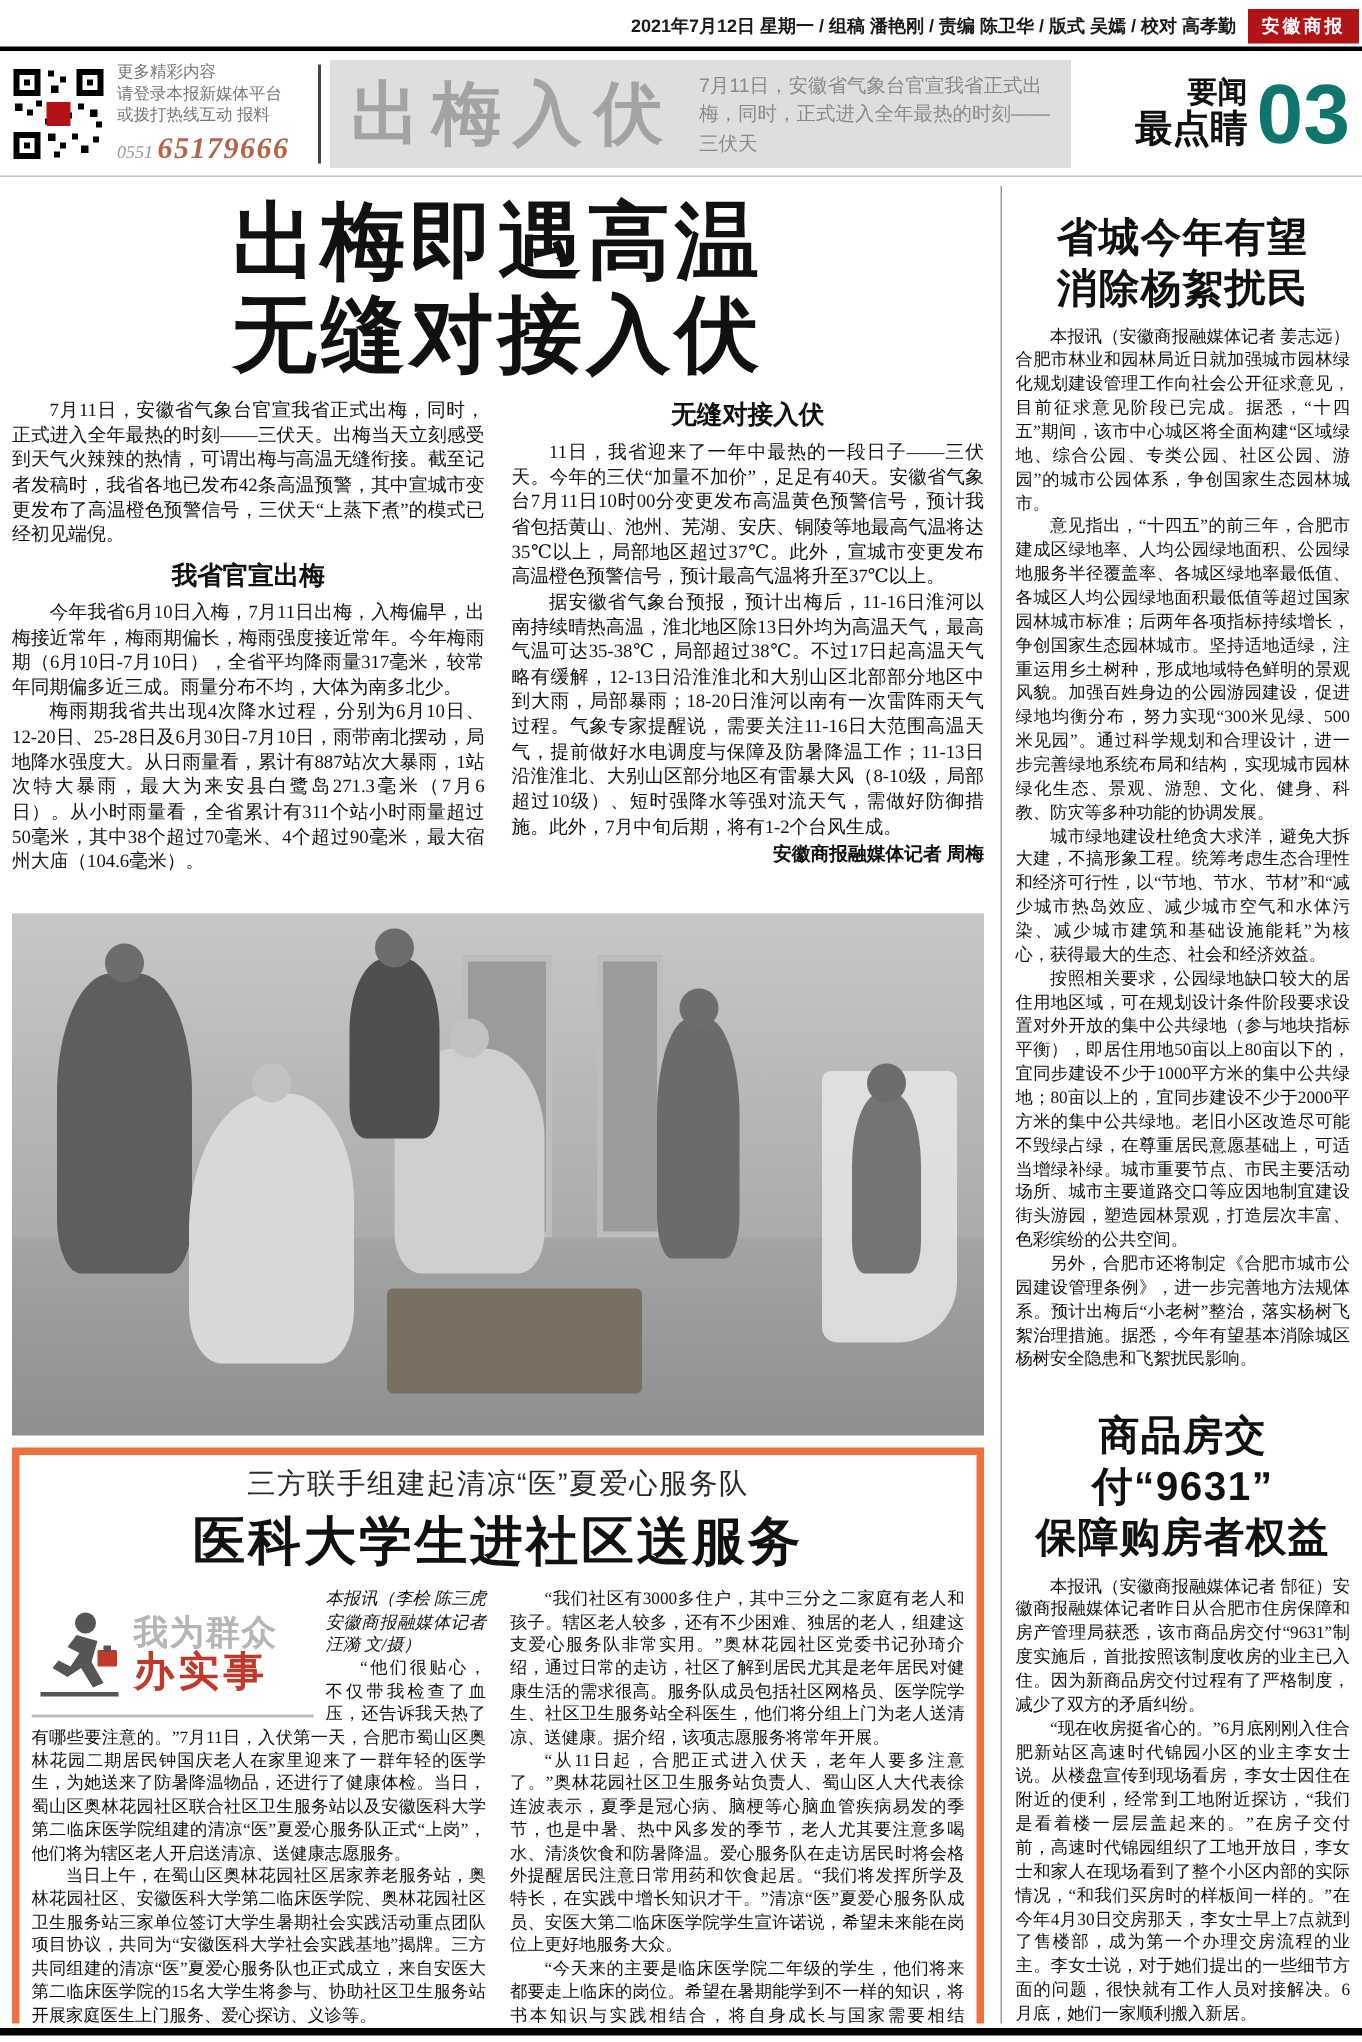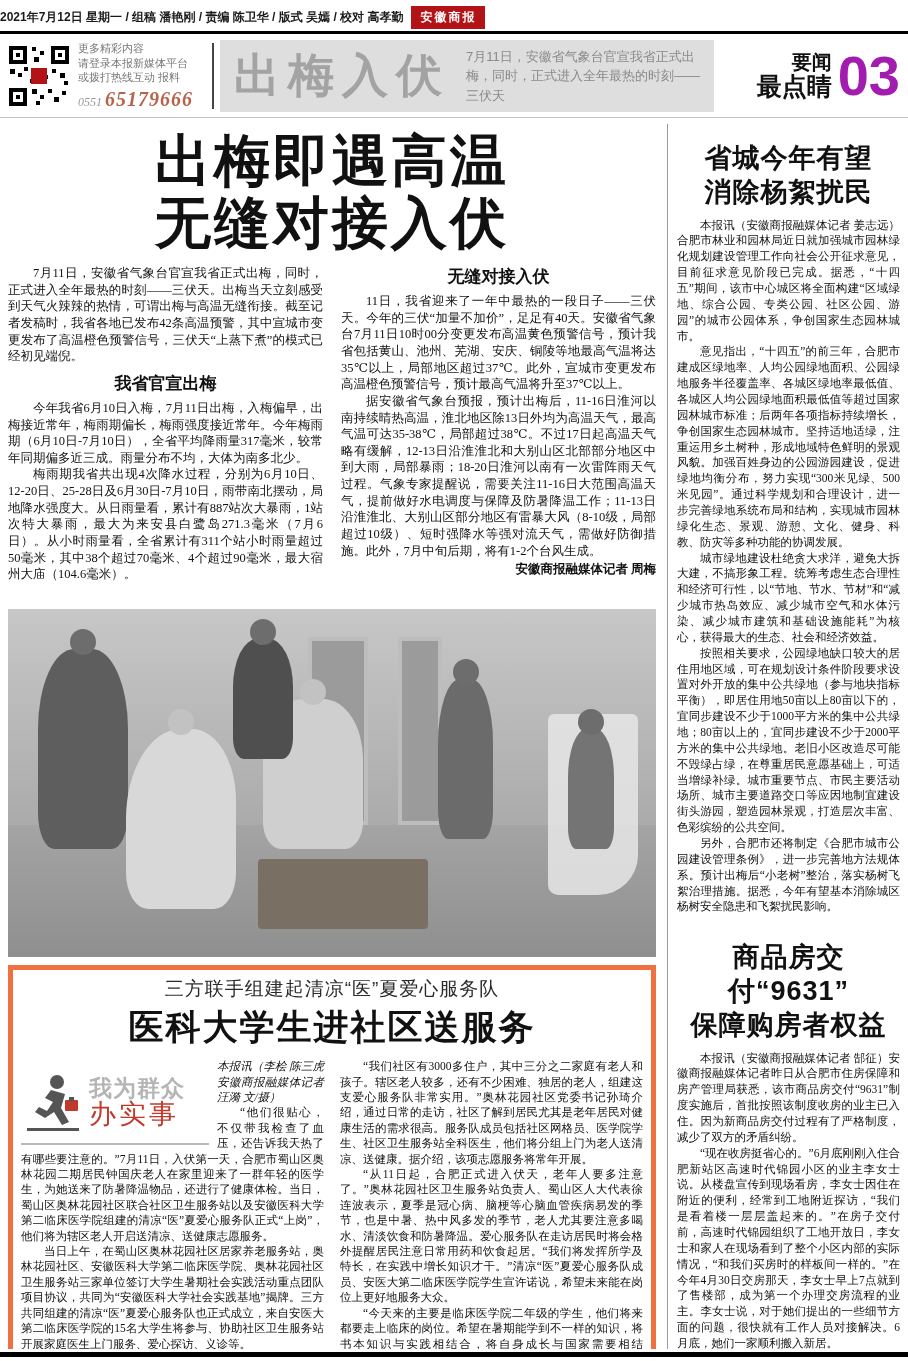--- a/index.html
+++ b/index.html
@@ -7,21 +7,21 @@
     --accent_orange:#f0703f;
     --phone_brown:#b5634a;
     --badge_red:#c0392b;
   }
   *{box-sizing:border-box;margin:0;padding:0;}
   html,body{background:#fff;}
   body{font-family:"Liberation Serif","DejaVu Serif",serif;color:#111;}
   .page{position:relative;width:908px;height:1361px;background:#fff;overflow:hidden;}
 
   
-  .topbar{position:absolute;top:4px;left:0;right:2px;height:26px;display:flex;align-items:center;gap:8px;}
+  .topbar{position:absolute;top:4px;left:0;right:2px;height:26px;display:flex;justify-content:flex-end;align-items:center;gap:8px;}
   .dateline{font-family:"Liberation Sans","DejaVu Sans",sans-serif;font-size:12px;font-weight:bold;color:#1a1a1a;}
   .masthead-logo{background:var(--brand_red);color:#fff;font-family:"Liberation Sans","DejaVu Sans",sans-serif;font-weight:900;font-size:12px;padding:3px 9px;letter-spacing:2px;}
   .rule-top{position:absolute;top:31px;left:0;width:908px;height:3px;background:#000;}
 
   
   .header{position:absolute;top:40px;left:8px;right:8px;height:72px;display:flex;align-items:center;}
   .qr{width:62px;height:62px;flex:0 0 62px;position:relative;}
   .qr svg{display:block;}
   .qr .seal{position:absolute;left:23px;top:23px;width:16px;height:16px;background:var(--brand_red);}
   .promo{margin-left:8px;width:132px;}
@@ -30,21 +30,21 @@
   .phone-prefix{font-size:12px;color:#9a9a9a;font-style:italic;margin-right:3px;}
   .phone-num{font-size:20px;color:var(--phone_brown);font-weight:bold;font-style:italic;letter-spacing:1px;}
   .vdiv{width:2px;height:66px;background:#444;margin:0 6px 0 2px;flex:0 0 2px;}
   .banner{background:#dedede;height:72px;flex:0 0 494px;display:flex;align-items:center;padding:0 14px;}
   .banner-title{font-family:"Liberation Sans","DejaVu Sans",sans-serif;font-size:46px;font-weight:bold;color:#a3a3a3;letter-spacing:8px;white-space:nowrap;}
   .banner-sub{margin-left:16px;font-size:13px;color:#8a8a8a;line-height:1.5;font-family:"Liberation Sans","DejaVu Sans",sans-serif;}
   .section-block{margin-left:auto;display:flex;align-items:center;gap:6px;}
   .sec-lines{text-align:right;font-family:"Liberation Sans","DejaVu Sans",sans-serif;line-height:1.1;}
   .sec1{font-size:20px;font-weight:900;}
   .sec2{font-size:25px;font-weight:900;}
-  .pageno{font-family:"Liberation Sans","DejaVu Sans",sans-serif;font-size:56px;font-weight:900;color:#a21caf;line-height:1;}
+  .pageno{font-family:"Liberation Sans","DejaVu Sans",sans-serif;font-size:56px;font-weight:900;color:#0f766e;line-height:1;}
   .rule-gray{position:absolute;top:117px;left:0;width:908px;height:1px;background:#c2c2c2;}
 
   
   .content{position:absolute;top:124px;left:8px;right:8px;bottom:12px;display:flex;}
   .left-zone{width:648px;flex:0 0 648px;overflow:hidden;}
   .right-zone{flex:1;border-left:1px solid #9a9a9a;margin-left:11px;padding-left:9px;overflow:hidden;}
 
   
   .lead-headline{text-align:center;font-family:"Liberation Sans","DejaVu Sans",sans-serif;font-weight:900;font-size:56px;line-height:1.1;letter-spacing:3px;margin-top:6px;}
   .lead-cols{margin-top:12px;height:334px;overflow:hidden;columns:2;column-gap:18px;column-fill:auto;}
@@ -68,21 +68,21 @@
   .orange-box{margin-top:8px;border:5px solid var(--accent_orange);padding:6px 8px 8px;height:396px;overflow:hidden;}
   .kicker{text-align:center;font-family:"Liberation Sans","DejaVu Sans",sans-serif;font-size:19px;color:#2b2b2b;letter-spacing:1px;}
   .box-headline{text-align:center;font-family:"Liberation Sans","DejaVu Sans",sans-serif;font-weight:900;font-size:35px;letter-spacing:2px;margin:2px 0 8px;}
   .box-cols{columns:2;column-gap:16px;column-fill:auto;height:322px;overflow:hidden;}
   .box-cols p.body{font-size:11.5px;line-height:1.34;}
   .byline-inline{font-style:italic;}
   .badge{float:left;width:188px;height:84px;margin:2px 8px 4px 0;display:flex;align-items:center;border-bottom:2px solid #bbb;}
   .badge svg{flex:0 0 64px;}
   .badge-text{font-family:"Liberation Sans","DejaVu Sans",sans-serif;line-height:1.05;margin-left:4px;}
   .badge-l1{font-size:23px;font-weight:700;color:#b5b5b5;letter-spacing:1px;}
-  .badge-l2{font-size:27px;font-weight:400;color:var(--badge_red);letter-spacing:3px;}
+  .badge-l2{font-size:27px;font-weight:700;color:var(--badge_red);letter-spacing:3px;}
 
   
   .r-article{margin-top:18px;}
   .r-title{text-align:center;font-family:"Liberation Sans","DejaVu Sans",sans-serif;font-weight:900;font-size:27px;line-height:1.25;letter-spacing:1px;}
   .r-article .r-body{margin-top:8px;}
   .r-article p.body{font-size:11.5px;line-height:1.38;}
   .r-article.second{margin-top:26px;}
 
   .rule-bottom{position:absolute;bottom:4px;left:0;width:908px;height:5px;background:#000;}
 </style>

